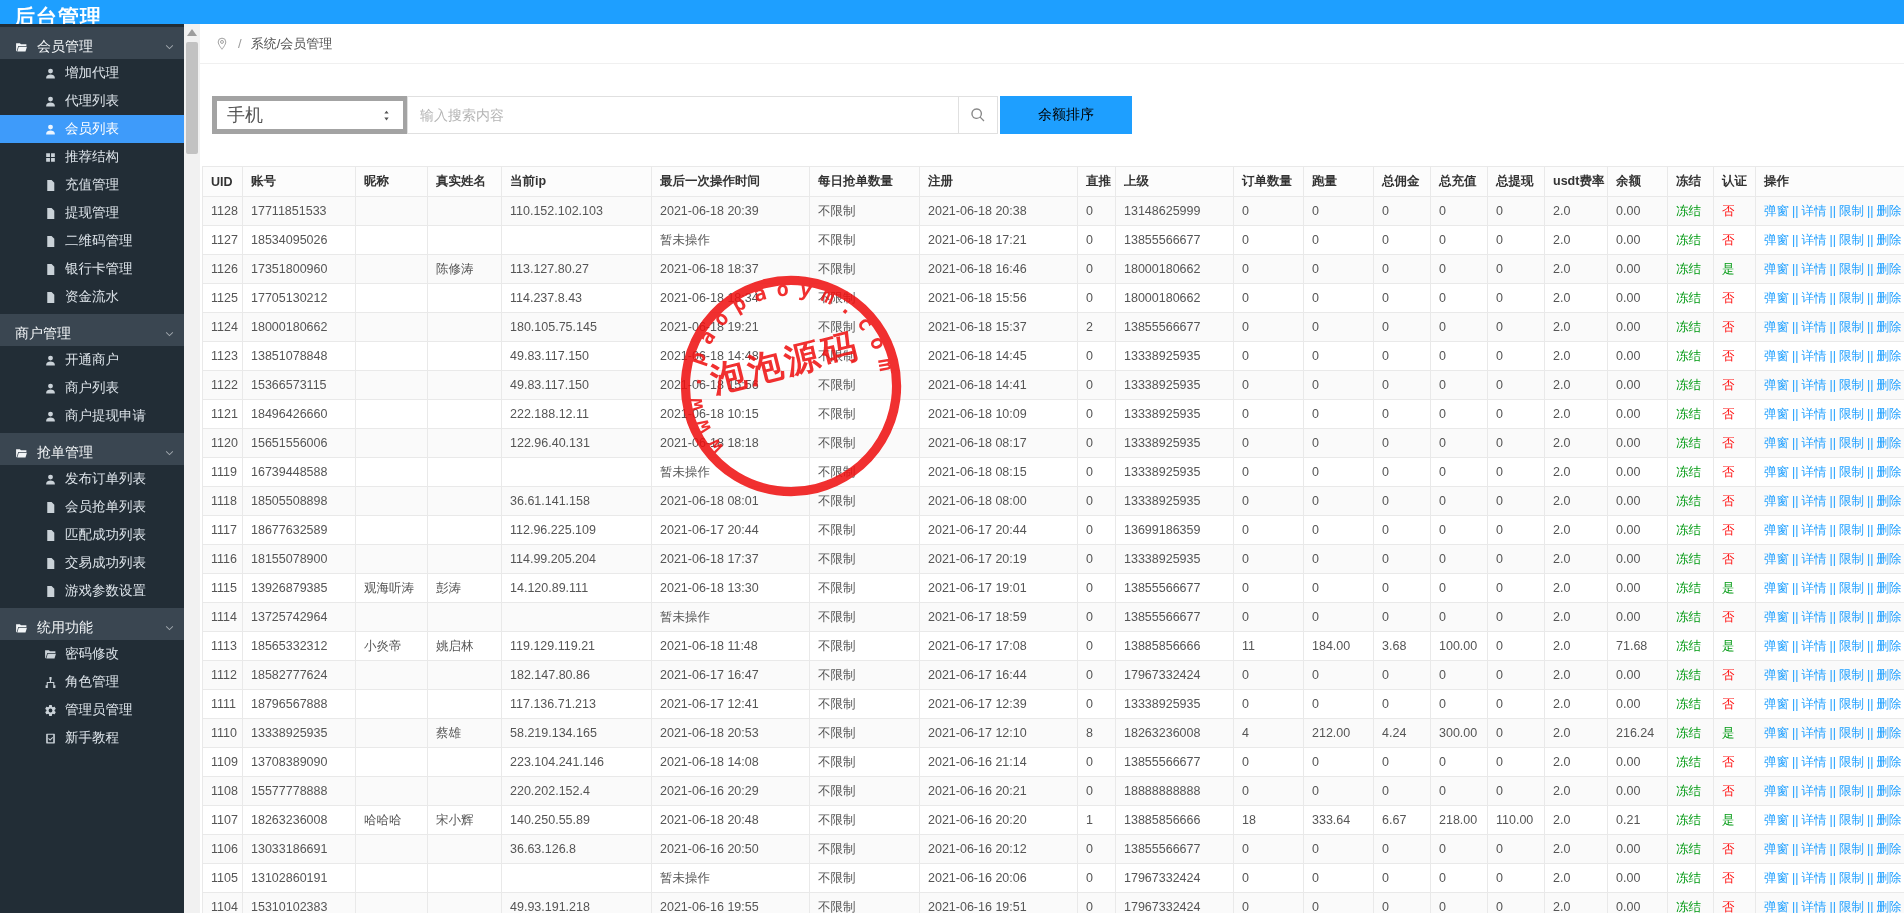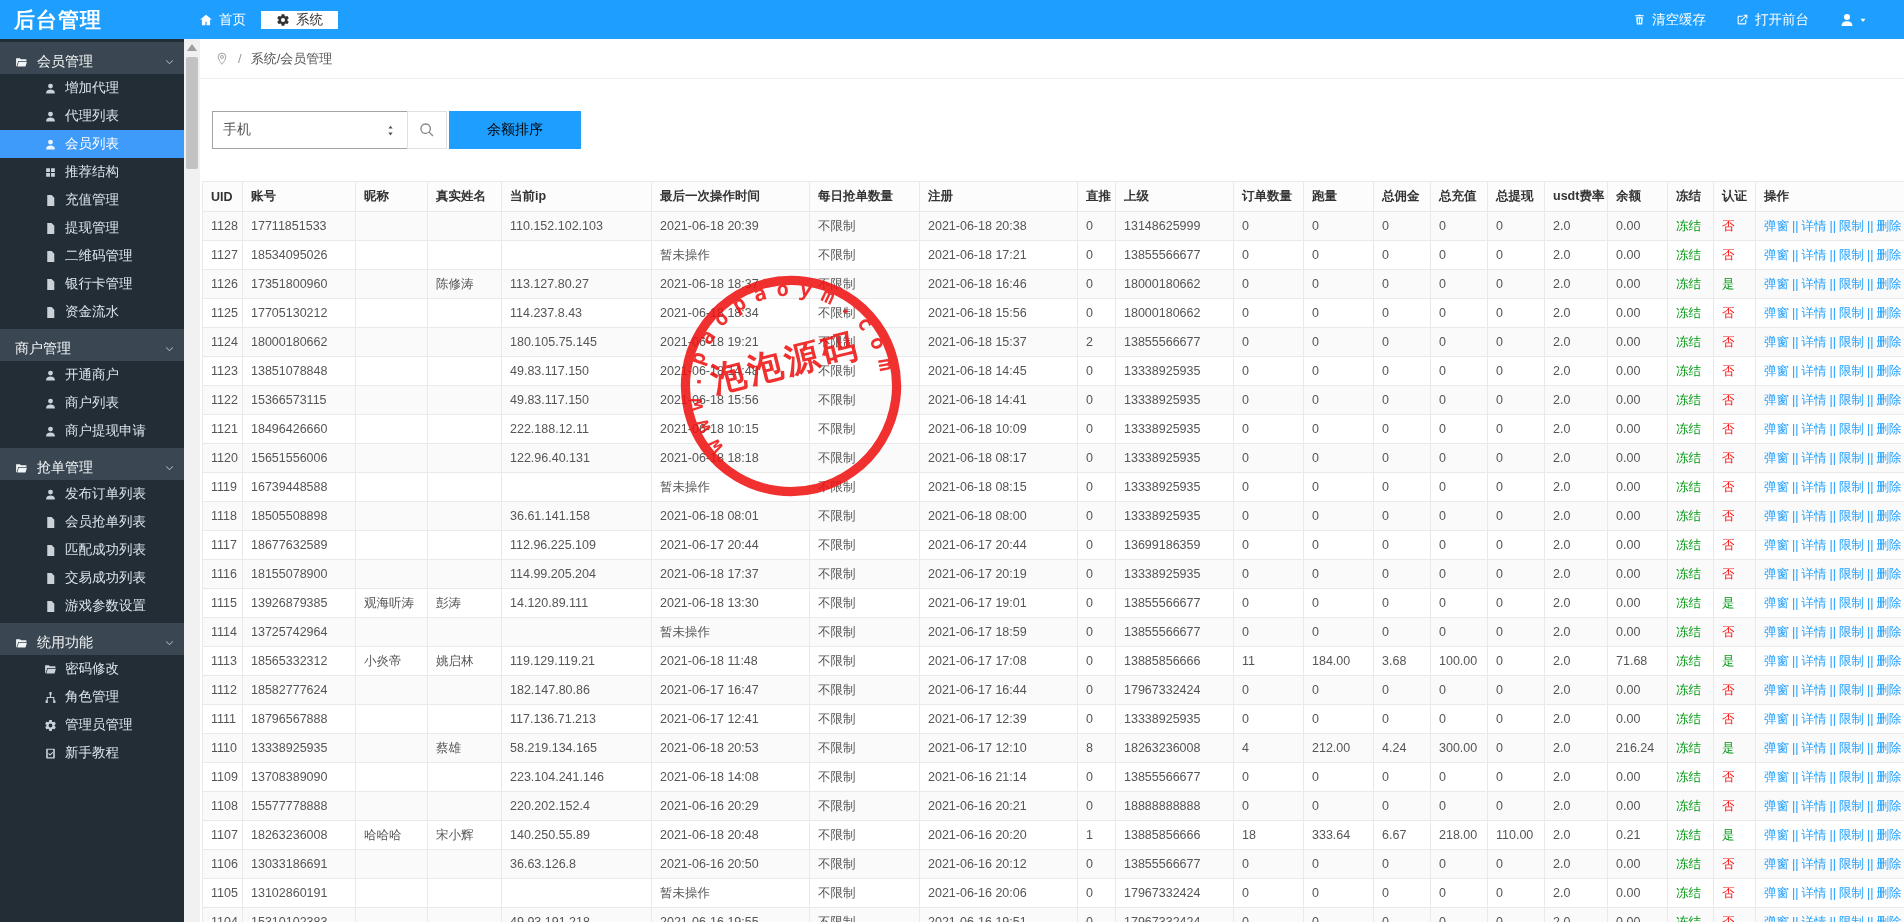--- a/index.html
+++ b/index.html
@@ -5,21 +5,21 @@
   * { box-sizing: border-box; }
   html,body { margin:0; padding:0; }
   body {
     width:1904px; height:922px; overflow:hidden; position:relative;
     font-family:"Liberation Sans","DejaVu Sans",sans-serif;
     background:#fff; color:#555;
   }
   .icon svg { width:13px; height:13px; display:block; fill:currentColor; }
 
   
-  .topbar { height:39px; background:#1E9FFF; display:flex; align-items:center; color:#fff; }
+  .topbar { height:24px; background:#1E9FFF; display:flex; align-items:flex-start; color:#fff;flex-direction:column; }
   .logo { width:184px; flex:none; font-size:21px; font-weight:bold; line-height:33px; padding-left:14px; letter-spacing:1px; }
   .tabs { display:flex; }
   .tab { display:flex; align-items:center; gap:6px; padding:0 15px; font-size:13.5px; cursor:pointer; }
   .tab .icon svg { width:14px; height:14px; }
   .tab.active { background:#fff; color:#333; }
   .top-actions { margin-left:auto; display:flex; align-items:center; gap:30px; padding-right:36px; font-size:13.5px; }
   .top-action { display:flex; align-items:center; gap:6px; cursor:pointer; }
   .user-menu { display:flex; align-items:center; gap:3px; cursor:pointer; }
   .user-menu .caret svg { width:10px; height:10px; }
 
@@ -39,21 +39,21 @@
   .sb-thumb { position:absolute; top:18px; left:2px; width:12px; height:112px; background:#c2c2c2; border-radius:2px; }
 
   
   .main { flex:1; background:#fff; position:relative; overflow:hidden; }
   .breadcrumb { height:40px; display:flex; align-items:center; gap:9px; padding-left:15px; font-size:13px; color:#999; border-bottom:1px solid #f0f0f0; }
   .breadcrumb .icon { color:#999; }
   .breadcrumb .icon svg { width:14px; height:14px; }
   .bc-text { color:#555; }
 
   .search-row { display:flex; margin:32px 0 0 12px; height:38px; align-items:stretch; }
-  .select { width:196px; border:1px solid #a3a3a3; display:flex; align-items:center; justify-content:space-between; padding:0 10px; font-size:14px; color:#555; background:#fff; cursor:pointer; }
+  .select { width:196px; border:5px solid #a3a3a3; display:flex; align-items:center; justify-content:space-between; padding:0 10px; font-size:18px; color:#555; background:#fff; cursor:pointer; }
   .select .icon { color:#555; }
   .search-input { width:552px; border:1px solid #e0e0e0; margin-left:-1px; padding:0 12px; font-size:14px; color:#333; outline:none; font-family:inherit; }
   .search-input::placeholder { color:#b5b5b5; }
   .btn-search { width:40px; border:1px solid #e0e0e0; margin-left:-1px; background:#fff; display:flex; align-items:center; justify-content:center; color:#888; cursor:pointer; }
   .btn-search svg { width:16px; height:16px; }
   .btn-blue { width:132px; margin-left:2px; background:#1E9FFF; border:none; color:#000000; font-size:14px; cursor:pointer; font-family:inherit; }
 
   
   table.members { border-collapse:collapse; table-layout:fixed; width:1700px; margin:32px 0 0 2px; font-size:12.5px; color:#555; }
   .members th, .members td { border:1px solid #e9e9e9; padding:0 8px; height:29px; text-align:left; overflow:hidden; white-space:nowrap; }
@@ -380,20 +380,21 @@
 
     <div class="search-row">
       <div class="select">
         <span>手机</span>
         <span class="icon">
             <svg viewBox="0 0 24 24">
               <path d="M12 3 8 8.5h8zM12 21l-4-5.5h8z"></path>
             </svg>
           </span>
       </div>
+      <input class="search-input" type="text" placeholder="输入搜索内容" style="">
       <button class="btn-search">
         <span class="icon">
             <svg viewBox="0 0 24 24">
               <path d="M10 2a8 8 0 1 0 4.9 14.3l5.4 5.4 1.4-1.4-5.4-5.4A8 8 0 0 0 10 2zm0 2a6 6 0 1 1 0 12 6 6 0 0 1 0-12z"></path>
             </svg>
           </span>
       </button>
       <button class="btn-blue">余额排序</button>
     </div>
 

